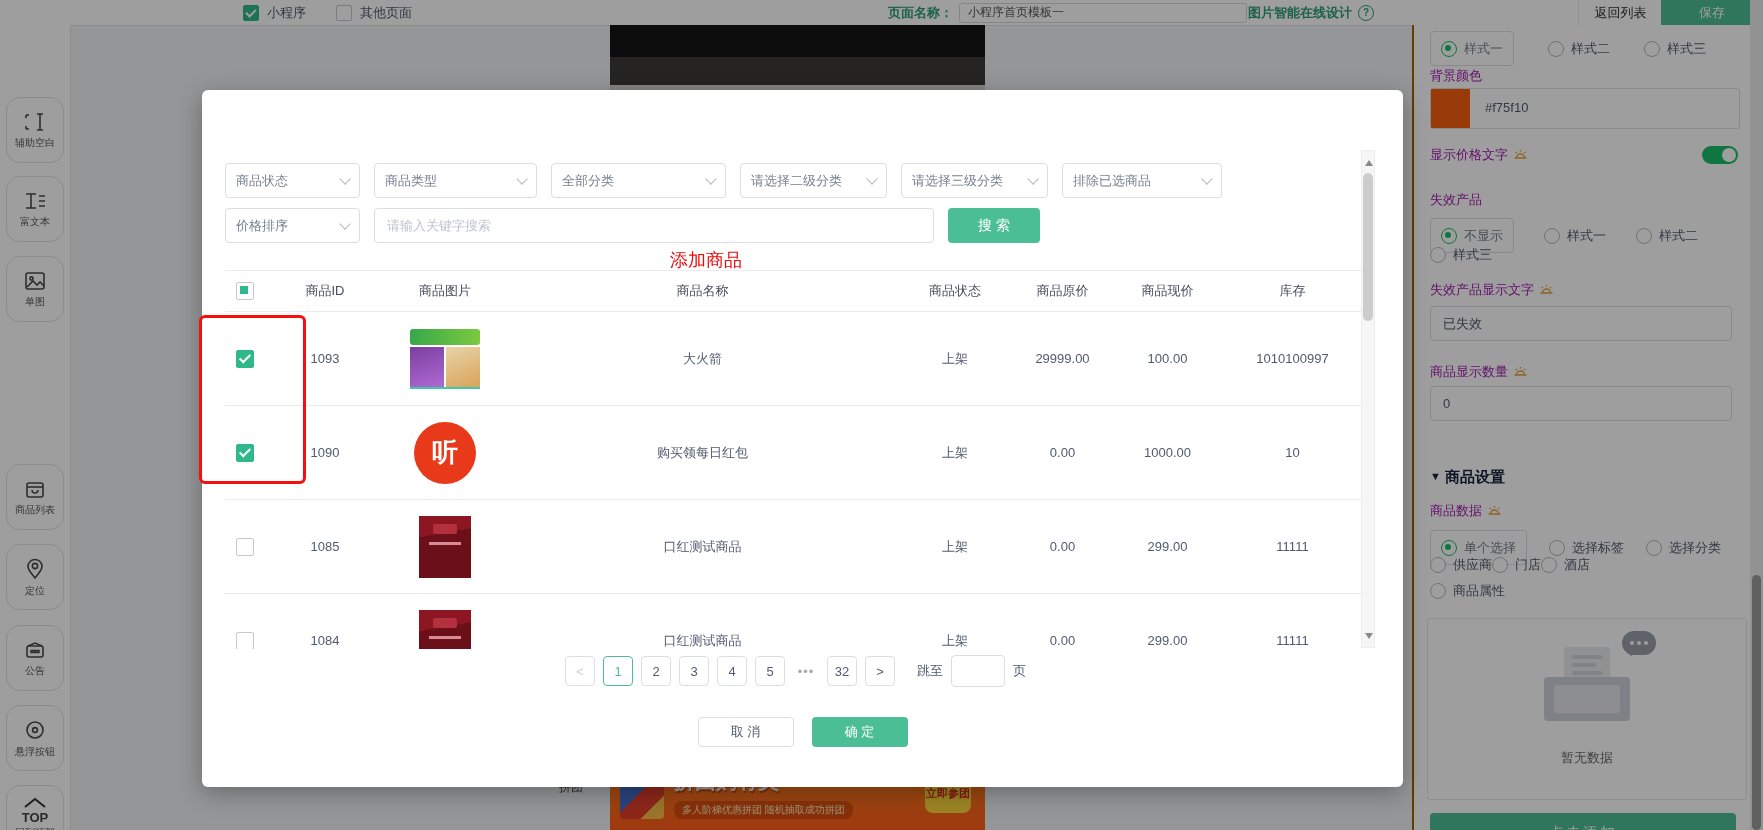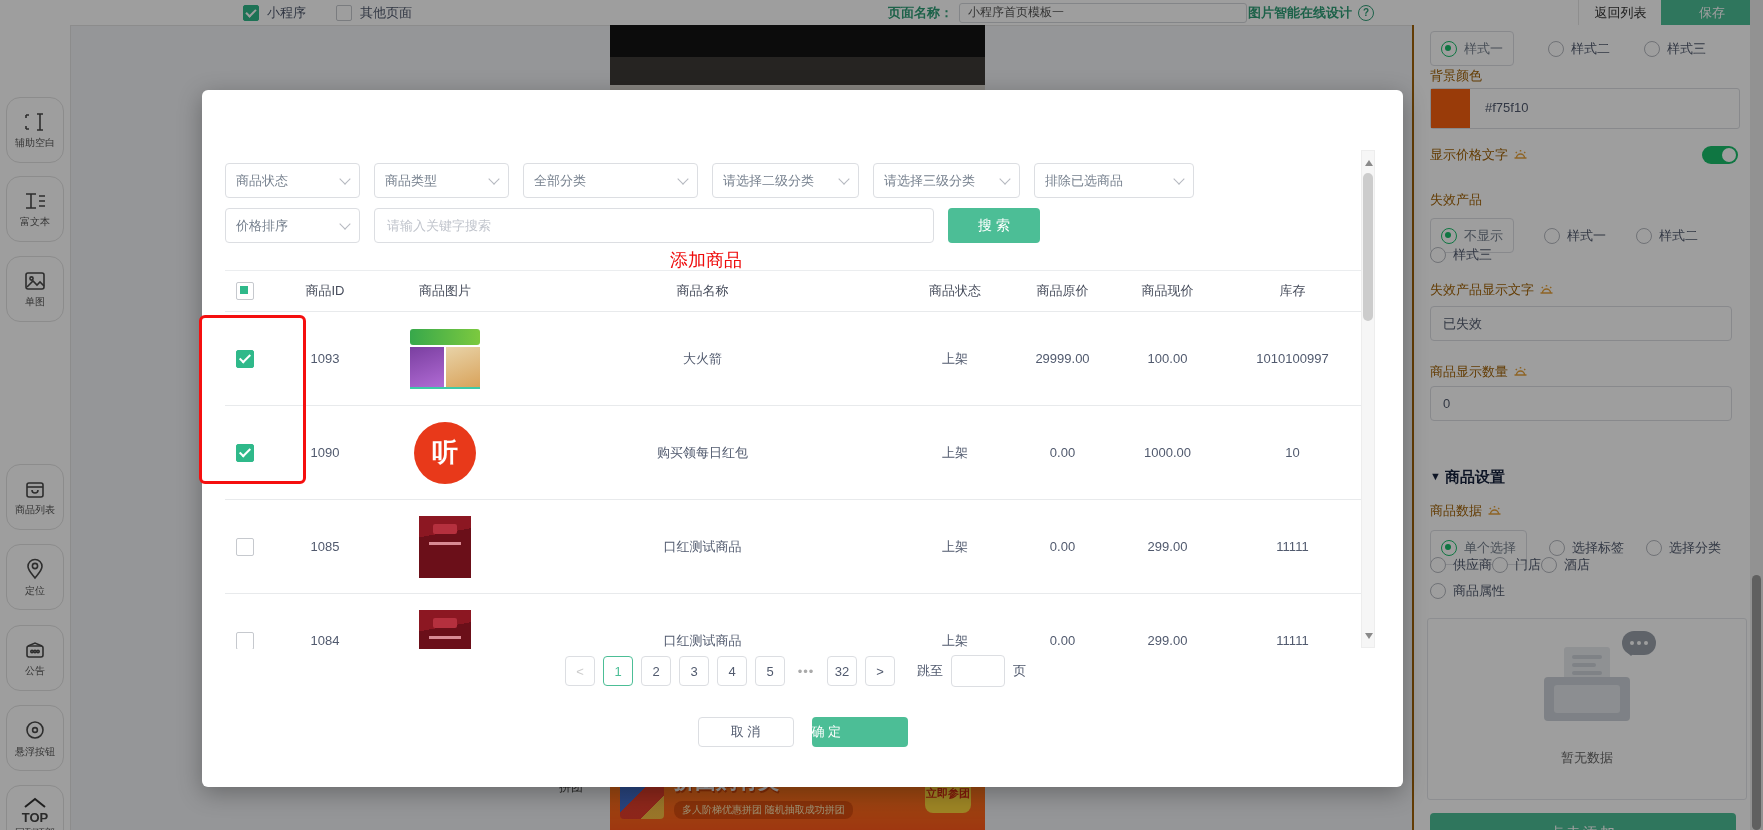--- a/index.html
+++ b/index.html
@@ -39,21 +39,21 @@
   .banner .b-btn{position:absolute;right:14px;top:14px;width:46px;height:40px;background:#ffd83d;border-radius:8px;color:#d42b12;
                  font-size:11px;font-weight:bold;display:flex;align-items:center;justify-content:center;text-align:center;line-height:13px;cursor:pointer;}
   .group-label{position:absolute;left:559px;top:779px;font-size:12px;color:#444;z-index:1;}
 
   
   .panel{position:absolute;left:1412px;top:25px;width:338px;height:805px;background:#fff;border-left:2px solid #a16207;z-index:1;overflow:hidden;font-size:13px;}
   .radio{display:inline-flex;align-items:center;gap:7px;font-size:13px;color:#515a6e;cursor:pointer;}
   .radio i{width:14px;height:14px;border:1px solid #b5b8bf;border-radius:50%;background:#fff;position:relative;flex:none;}
   .radio.sel i{border-color:#19be6b;}
   .radio.sel i::after{content:"";position:absolute;left:3px;top:3px;width:6px;height:6px;background:#19be6b;border-radius:50%;}
-  .p-label{color:#a16207;font-size:13px;}
+  .p-label{color:#a21caf;font-size:13px;}
   .p-input{position:absolute;left:16px;width:276px;height:33px;border:1px solid #dcdee2;border-radius:4px;background:#fff;font-size:13px;color:#515a6e;padding:0 12px;font-family:inherit;}
   .alarm{display:inline-block;vertical-align:-3px;margin-left:5px;}
   .toggle{position:absolute;left:288px;top:121px;width:36px;height:18px;border-radius:9px;background:#19be6b;cursor:pointer;}
   .toggle::after{content:"";position:absolute;right:2px;top:2px;width:14px;height:14px;border-radius:50%;background:#fff;}
   .sec-title{font-size:15px;font-weight:bold;color:#17233d;}
   .empty-card{position:absolute;left:13px;top:593px;width:318px;height:180px;border:1px solid #e4e6ea;border-radius:3px;background:#fff;}
   .printer{position:absolute;left:116px;top:28px;width:86px;height:80px;}
   .printer .paper{position:absolute;left:20px;top:0;width:46px;height:38px;background:#e7eaee;border-radius:3px;}
   .printer .paper i{position:absolute;left:8px;height:4px;background:#cdd2d9;border-radius:2px;}
   .printer .body{position:absolute;left:0;top:30px;width:86px;height:44px;background:#ccd1d8;border-radius:4px;}
@@ -119,21 +119,21 @@
   .pagination{position:absolute;left:363px;top:565px;display:flex;align-items:center;gap:8px;font-size:13px;}
   .pg{width:30px;height:30px;box-sizing:border-box;border:1px solid #dcdee2;border-radius:4px;background:#fff;color:#515a6e;
       display:flex;align-items:center;justify-content:center;cursor:pointer;}
   .pg.disabled{color:#ccc;}
   .pg.active{border-color:#4cbe96;color:#4cbe96;}
   .pg-ellipsis{width:26px;text-align:center;color:#aaa;letter-spacing:1px;}
   .jump-label{margin-left:14px;color:#515a6e;}
   .jump-input{width:48px;height:28px;border:1px solid #dcdee2;border-radius:4px;font-size:13px;text-align:center;font-family:inherit;}
   .m-footer{position:absolute;left:0;top:627px;width:100%;display:flex;justify-content:center;gap:18px;}
   .btn-cancel{width:96px;height:30px;box-sizing:border-box;border:1px solid #dcdee2;border-radius:4px;background:#fff;color:#515a6e;font-size:13px;text-align:center;line-height:28px;cursor:pointer;}
-  .btn-confirm{width:96px;height:30px;border-radius:4px;background:#4cbe96;color:#fff;font-size:13px;text-align:left;line-height:30px;cursor:pointer;}
+  .btn-confirm{width:96px;height:30px;border-radius:4px;background:#4cbe96;color:#fff;font-size:13px;text-align:center;line-height:30px;cursor:pointer;}
 </style>
 </head>
 <body>
 
 <div class="screen">
 
   <header class="topbar">
     <div class="tb-group" style="left:243px;">
       <span class="cbx on"></span>
       <span>小程序</span>
@@ -379,21 +379,21 @@
 
   <div class="overlay"></div>
 
   <div class="modal">
 
     <div class="filters" style="top:73px;">
       <div class="sel" style="width:135px;">
           <span>商品状态</span>
           <i class="chev"></i>
         </div>
-      <div class="sel" style="width:135px;">
+      <div class="sel" style="width:163px;">
           <span>商品类型</span>
           <i class="chev"></i>
         </div>
       <div class="sel" style="width:175px;">
           <span>全部分类</span>
           <i class="chev"></i>
         </div>
       <div class="sel" style="width:147px;">
           <span>请选择二级分类</span>
           <i class="chev"></i>

